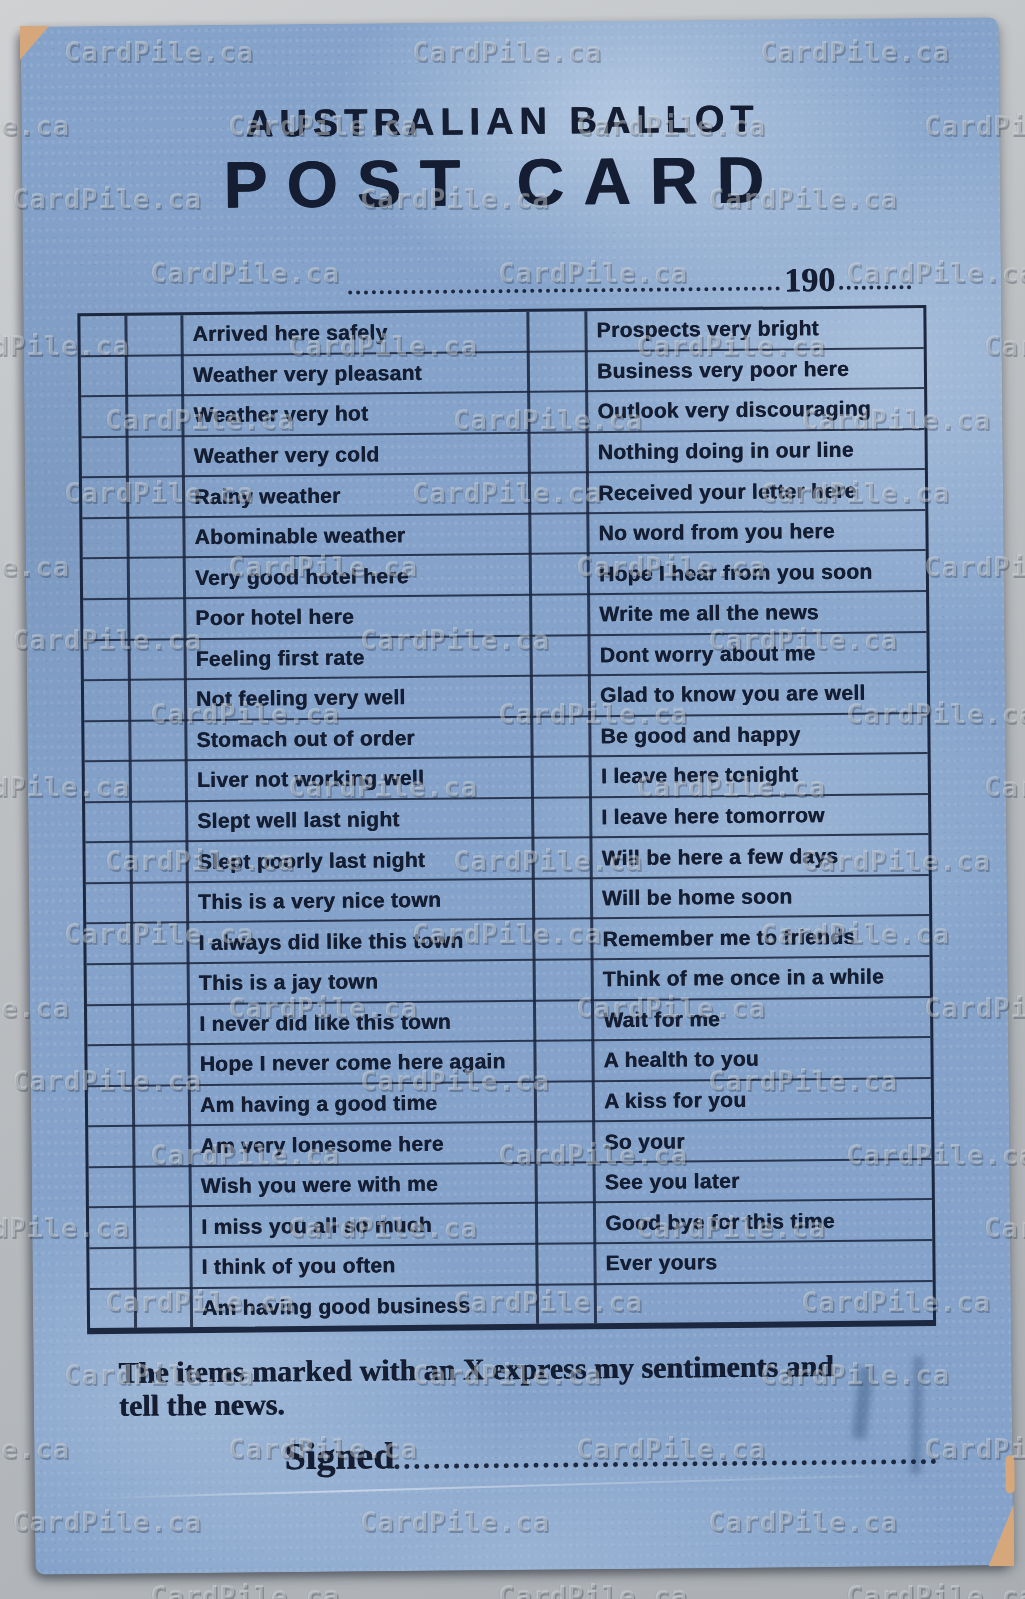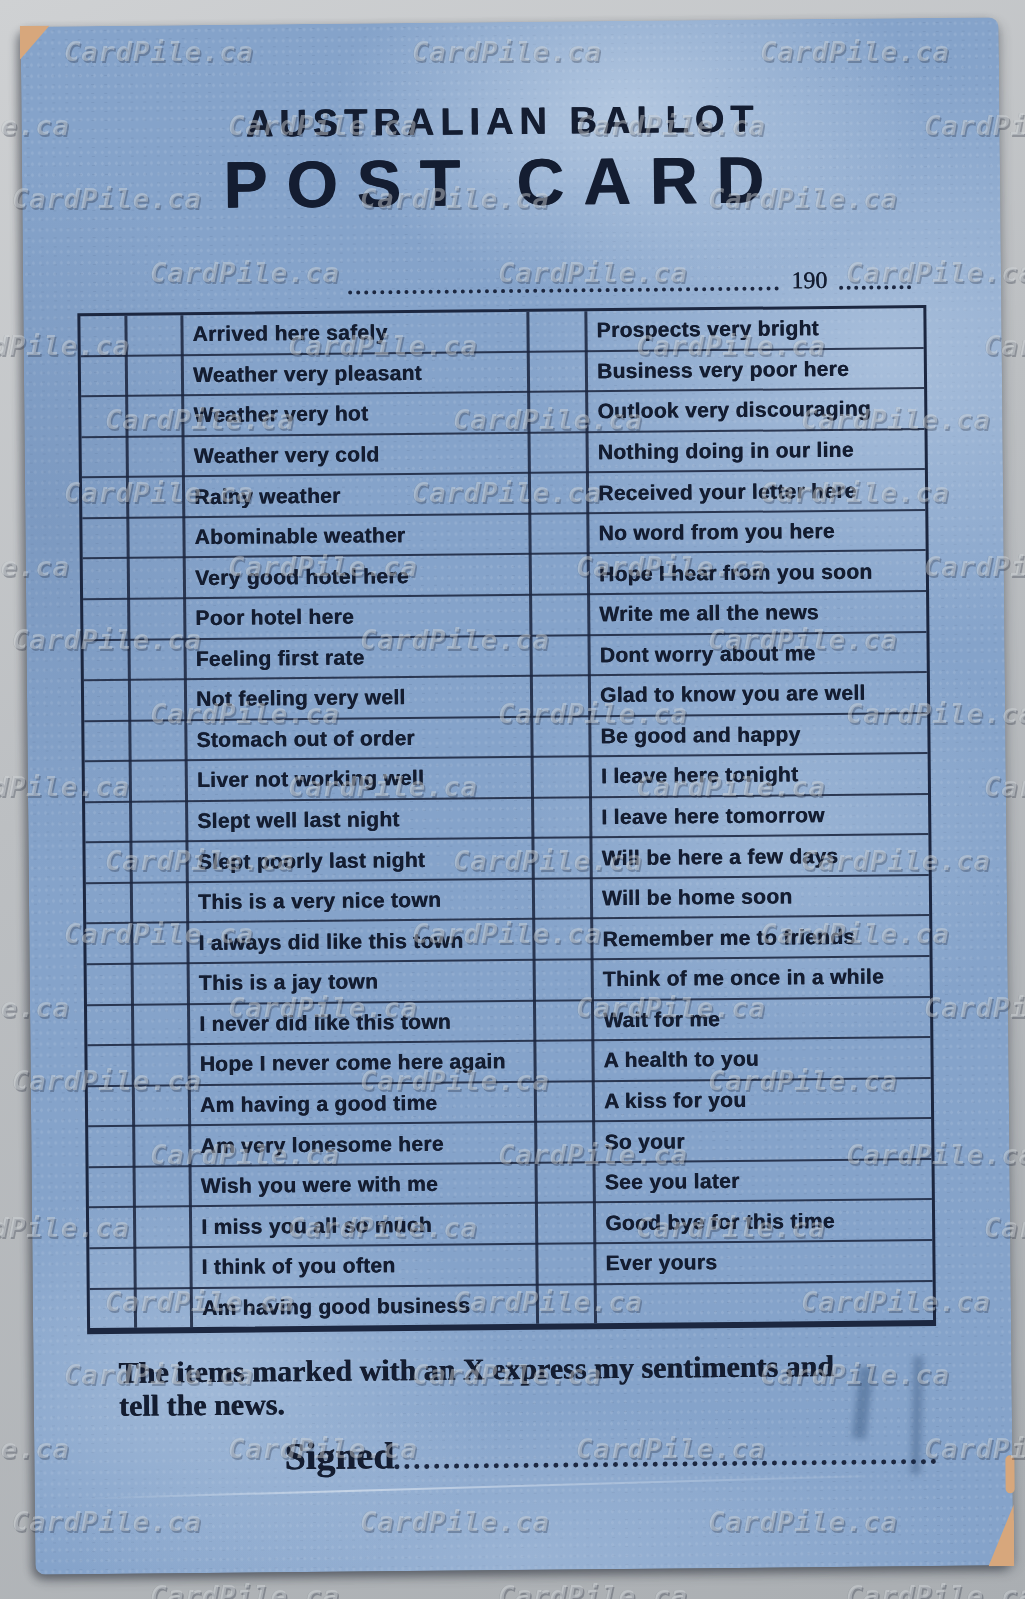--- a/index.html
+++ b/index.html
@@ -44,22 +44,22 @@
     text-shadow:0.8px 0 currentColor;
   }
   .dateline{
     position:absolute;left:325px;top:240px;width:563px;height:38px;
     display:flex;align-items:flex-end;color:var(--ink_black);
   }
   .dotline{height:0;border-bottom:4px dotted var(--table_line_navy);}
   .dateline .d-left{flex:1;margin-bottom:7px;}
   .dateline .d-right{width:72px;margin-bottom:7px;}
   .dateline .year{
-    font-family:"Liberation Serif",serif;font-weight:400;font-size:24px;
-    line-height:34px;margin:0 12px;text-shadow:0.5px 0 currentColor;
+    font-family:"Liberation Serif",serif;font-weight:700;font-size:34px;
+    line-height:34px;margin:0 4px;text-shadow:0.5px 0 currentColor;
   }
   .table{
     position:absolute;left:54px;top:287px;width:849px;height:1021px;
     border:3px solid var(--table_line_navy);border-bottom-width:6px;
     box-sizing:border-box;display:flex;flex-direction:column;
   }
   .row{position:relative;flex:1;border-bottom:2.5px solid rgba(28,39,64,0.88);}
   .row:last-child{border-bottom:none;}
   .cell{
     position:absolute;top:50%;transform:translateY(-50%);
@@ -89,21 +89,21 @@
   .tear-br{right:-1px;bottom:-1px;width:26px;height:62px;clip-path:polygon(100% 0,100% 100%,0 100%);}
   .nick-r{right:-2px;top:1438px;width:9px;height:38px;border-radius:5px;}
   .smudge{position:absolute;filter:blur(3px);}
   .smudge.a{left:822px;top:1348px;width:14px;height:72px;background:rgba(25,55,95,0.32);transform:rotate(7deg);}
   .smudge.b{left:878px;top:1338px;width:10px;height:118px;background:rgba(22,50,90,0.28);transform:rotate(2deg);}
   .crease{
     position:absolute;left:38px;top:1464px;width:790px;height:2px;
     transform:rotate(-1.1deg);
     background:linear-gradient(90deg,rgba(236,241,247,0) 0%,rgba(236,241,247,0.55) 35%,rgba(236,241,247,0.08) 100%);
   }
-  .watermarks{position:absolute;inset:0;pointer-events:none;font-style:italic;}
+  .watermarks{position:absolute;inset:0;pointer-events:none;}
   .wm{
     position:absolute;white-space:nowrap;
     font-family:"DejaVu Sans Mono",monospace;font-weight:700;font-size:27px;letter-spacing:1px;
     color:rgba(242,245,248,0.40);
     text-shadow:1.5px 1.5px 0 rgba(20,30,45,0.28), -0.5px -0.5px 0 rgba(20,30,45,0.12);
   }
 </style>
 </head>
 <body>
 

